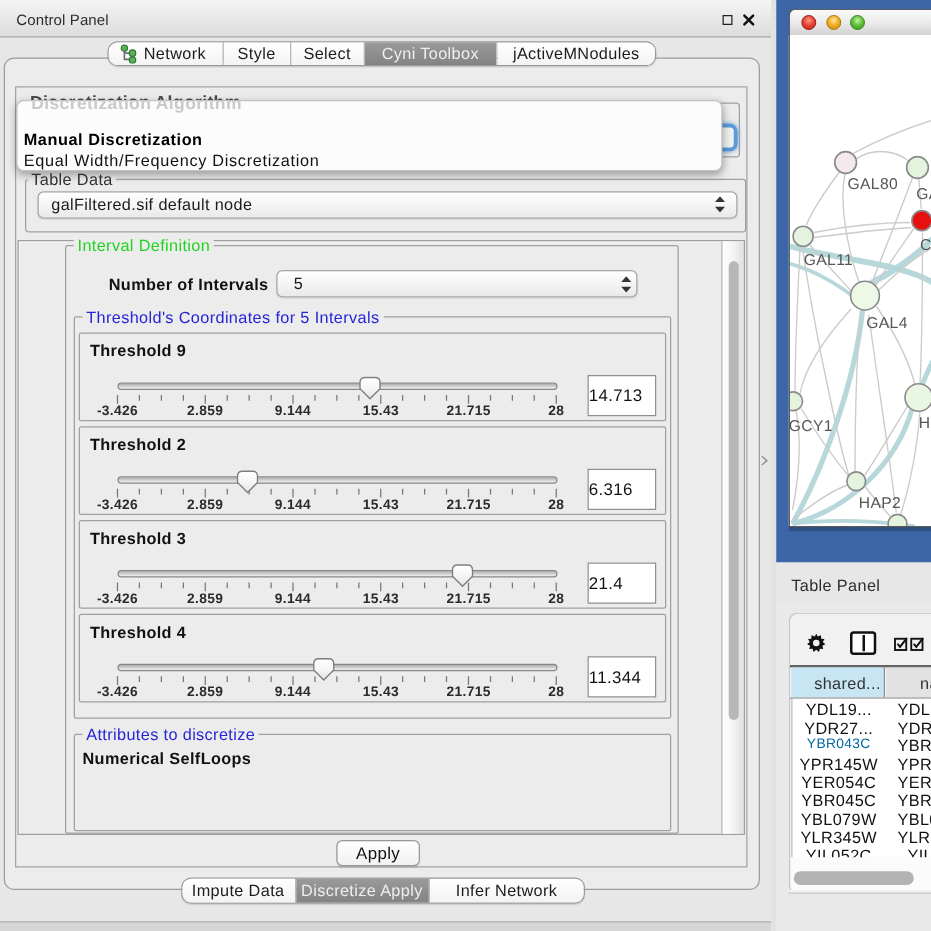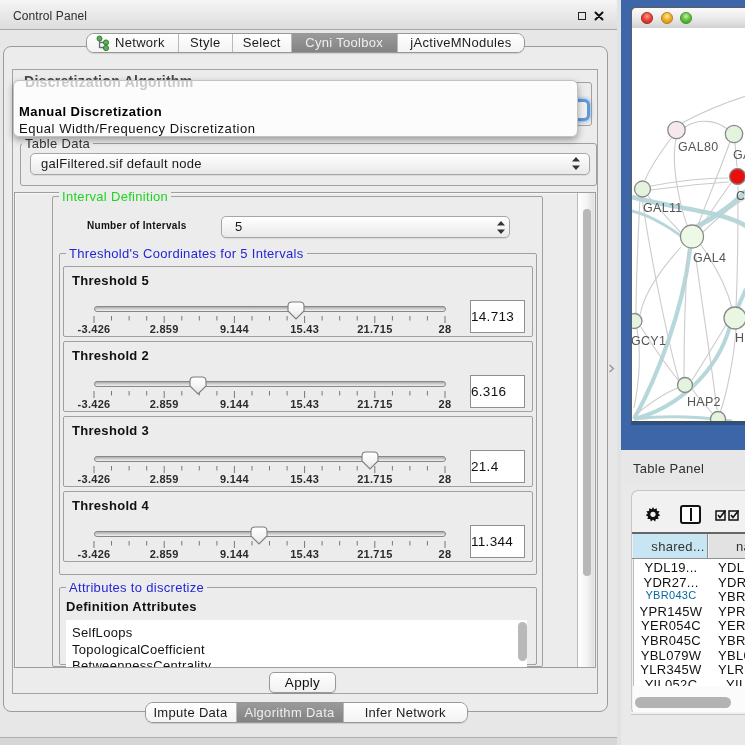--- a/index.html
+++ b/index.html
@@ -46,30 +46,30 @@
 <div class="combo" style="left:30px;top:152.5px;width:560px;height:22px;line-height:20px;padding-left:10px;">galFiltered.sif default node</div>
 <svg class="abs" style="left:571px;top:157px;" width="10" height="13" viewBox="0 0 10 13">
       <path d="M5,0 L9,4.6 L1,4.6 Z" fill="#333"></path>
       <path d="M5,13 L9,8.4 L1,8.4 Z" fill="#333"></path>
     </svg>
 <div class="abs" style="left:14px;top:192px;width:582px;height:476px;border:1px solid #9e9e9e;box-shadow:inset 1px 1px 0 #f6f6f6;"></div>
 <div class="abs" style="left:576.5px;top:193px;width:17px;height:474px;background:linear-gradient(to right,#ffffff,#f4f4f4 55%,#e0e0e0);border-left:1px solid #b9b9b9;"></div>
 <div class="abs" style="left:583px;top:209px;width:8px;height:367px;background:#b7b7b7;border-radius:5px;"></div>
 <div class="g" style="left:52px;top:196px;width:491px;height:471px;border-radius:2px;"></div>
 <div class="glbl" style="left:59px;top:190px;color:#21d421;">Interval Definition</div>
-<div class="abs" style="left:87px;top:220px;font-size:10px;font-weight:bold;color:#111;">Number of Intervals</div>
+<div class="abs" style="left:87px;top:220px;font-size:13px;font-weight:bold;color:#111;">Number of Intervals</div>
 <div class="combo" style="left:221px;top:216px;width:289px;height:22px;line-height:20px;padding-left:13px;">5</div>
 <svg class="abs" style="left:496px;top:221px;" width="10" height="13" viewBox="0 0 10 13">
       <path d="M5,0 L9,4.6 L1,4.6 Z" fill="#333"></path>
       <path d="M5,13 L9,8.4 L1,8.4 Z" fill="#333"></path>
     </svg>
 <div class="g" style="left:59px;top:253px;width:478px;height:322px;border-radius:2px;"></div>
 <div class="glbl" style="left:66px;top:247px;color:#2525d8;">Threshold's Coordinates for 5 Intervals</div>
 <div class="thbox" style="top:266px;"></div>
-<div class="tbox" style="left:72px;top:273px;">Threshold 5</div>
+<div class="tbox" style="left:72px;top:273px;">Threshold 9</div>
 <div class="groove" style="top:306px;"></div>
 <svg class="abs" style="left:88px;top:315px;" width="364" height="10" viewBox="0 0 364 10">
       <line x1="6.0" y1="1" x2="6.0" y2="8" stroke="#777" stroke-width="1"></line>
       <line x1="23.5" y1="1" x2="23.5" y2="5.5" stroke="#777" stroke-width="1"></line>
       <line x1="41.1" y1="1" x2="41.1" y2="5.5" stroke="#777" stroke-width="1"></line>
       <line x1="58.7" y1="1" x2="58.7" y2="5.5" stroke="#777" stroke-width="1"></line>
       <line x1="76.2" y1="1" x2="76.2" y2="8" stroke="#777" stroke-width="1"></line>
       <line x1="93.8" y1="1" x2="93.8" y2="5.5" stroke="#777" stroke-width="1"></line>
       <line x1="111.3" y1="1" x2="111.3" y2="5.5" stroke="#777" stroke-width="1"></line>
       <line x1="128.9" y1="1" x2="128.9" y2="5.5" stroke="#777" stroke-width="1"></line>
@@ -228,31 +228,25 @@
           <stop offset="0" stop-color="#ffffff"></stop>
           <stop offset="0.55" stop-color="#f4f4f4"></stop>
           <stop offset="1" stop-color="#e2e2e2"></stop>
         </linearGradient>
       </defs>
 <path d="M1,5 Q1,1 5,1 L13,1 Q17,1 17,5 L17,10 L9,18 L1,10 Z" fill="url(#th3)" stroke="#7d7d7d" stroke-width="1.1"></path>
     </svg>
 <div class="vbox" style="left:470px;top:525px;line-height:31px;">11.344</div>
 <div class="g" style="left:59px;top:587px;width:478px;height:78px;border-radius:2px;"></div>
 <div class="glbl" style="left:66px;top:581px;color:#2525d8;">Attributes to discretize</div>
-<div class="abs" style="left:66px;top:599px;font-size:13px;font-weight:bold;color:#111;">Definition Attributes</div>
-<div class="abs" style="left:66px;top:620px;width:461px;height:47px;background:#fff;overflow:hidden;">
-<div class="item" style="left:6px;top:5px;">SelfLoops</div>
-<div class="item" style="left:6px;top:21.5px;">TopologicalCoefficient</div>
-<div class="item" style="left:6px;top:38px;">BetweennessCentrality</div>
-<div class="abs" style="left:452px;top:2px;width:9px;height:39px;background:#b9b9b9;border-radius:5px;"></div>
-</div>
+<div class="abs" style="left:66px;top:599px;font-size:13px;font-weight:bold;color:#111;">Numerical SelfLoops</div>
 <div class="abs" style="left:269px;top:672px;width:67px;height:21px;border:1px solid #999;border-radius:5px;background:linear-gradient(#ffffff,#f1f1f1);font-size:13.5px;color:#111;text-align:center;line-height:19px;box-shadow:0 1px 1px rgba(0,0,0,0.1);">Apply</div>
 <div class="abs" style="left:144.5px;top:702px;width:323.5px;height:21px;border:1px solid #989898;border-radius:8px;box-shadow:0 1px 1px rgba(0,0,0,0.12);"></div>
 <div class="abs" style="left:145.5px;top:703px;width:90px;height:19px;background:linear-gradient(#ffffff,#f3f3f3);color:#1c1c1c;border-top-left-radius:7px;border-bottom-left-radius:7px;font-size:13px;text-align:center;line-height:19px;">Impute Data</div>
-<div class="abs" style="left:235.5px;top:703px;width:107px;height:19px;background:linear-gradient(#9a9a9a,#838383);color:#eeeeee;border-left:1px solid #b9b9b9;font-size:13px;text-align:center;line-height:19px;">Algorithm Data</div>
+<div class="abs" style="left:235.5px;top:703px;width:107px;height:19px;background:linear-gradient(#9a9a9a,#838383);color:#eeeeee;border-left:1px solid #b9b9b9;font-size:13px;text-align:center;line-height:19px;">Discretize Apply</div>
 <div class="abs" style="left:342.5px;top:703px;width:124.5px;height:19px;background:linear-gradient(#ffffff,#f3f3f3);color:#1c1c1c;border-top-right-radius:7px;border-bottom-right-radius:7px;border-left:1px solid #b9b9b9;font-size:13px;text-align:center;line-height:19px;">Infer Network</div>
 <svg class="abs" style="left:608px;top:364px;" width="7" height="9" viewBox="0 0 7 9">
       <path d="M1.5,1 L5.5,4.5 L1.5,8" stroke="#909090" stroke-width="1.2" fill="none"></path>
     </svg>
 <div class="abs" style="left:13px;top:79.5px;width:565px;height:57px;background:#fcfcfc;border:1px solid #c2c2c2;border-radius:6px;box-shadow:0 3px 7px rgba(0,0,0,0.35);overflow:hidden;">
 <div class="abs" style="left:11px;top:-6.5px;font-size:14px;font-weight:bold;color:#c9c9c9;">Discretization Algorithm</div>
 <div class="abs" style="left:5px;top:23.5px;font-size:13px;font-weight:bold;letter-spacing:0.45px;color:#000;">Manual Discretization</div>
 <div class="abs" style="left:5px;top:40px;font-size:13px;letter-spacing:0.55px;color:#111;">Equal Width/Frequency Discretization</div>
 </div>
 </div>

